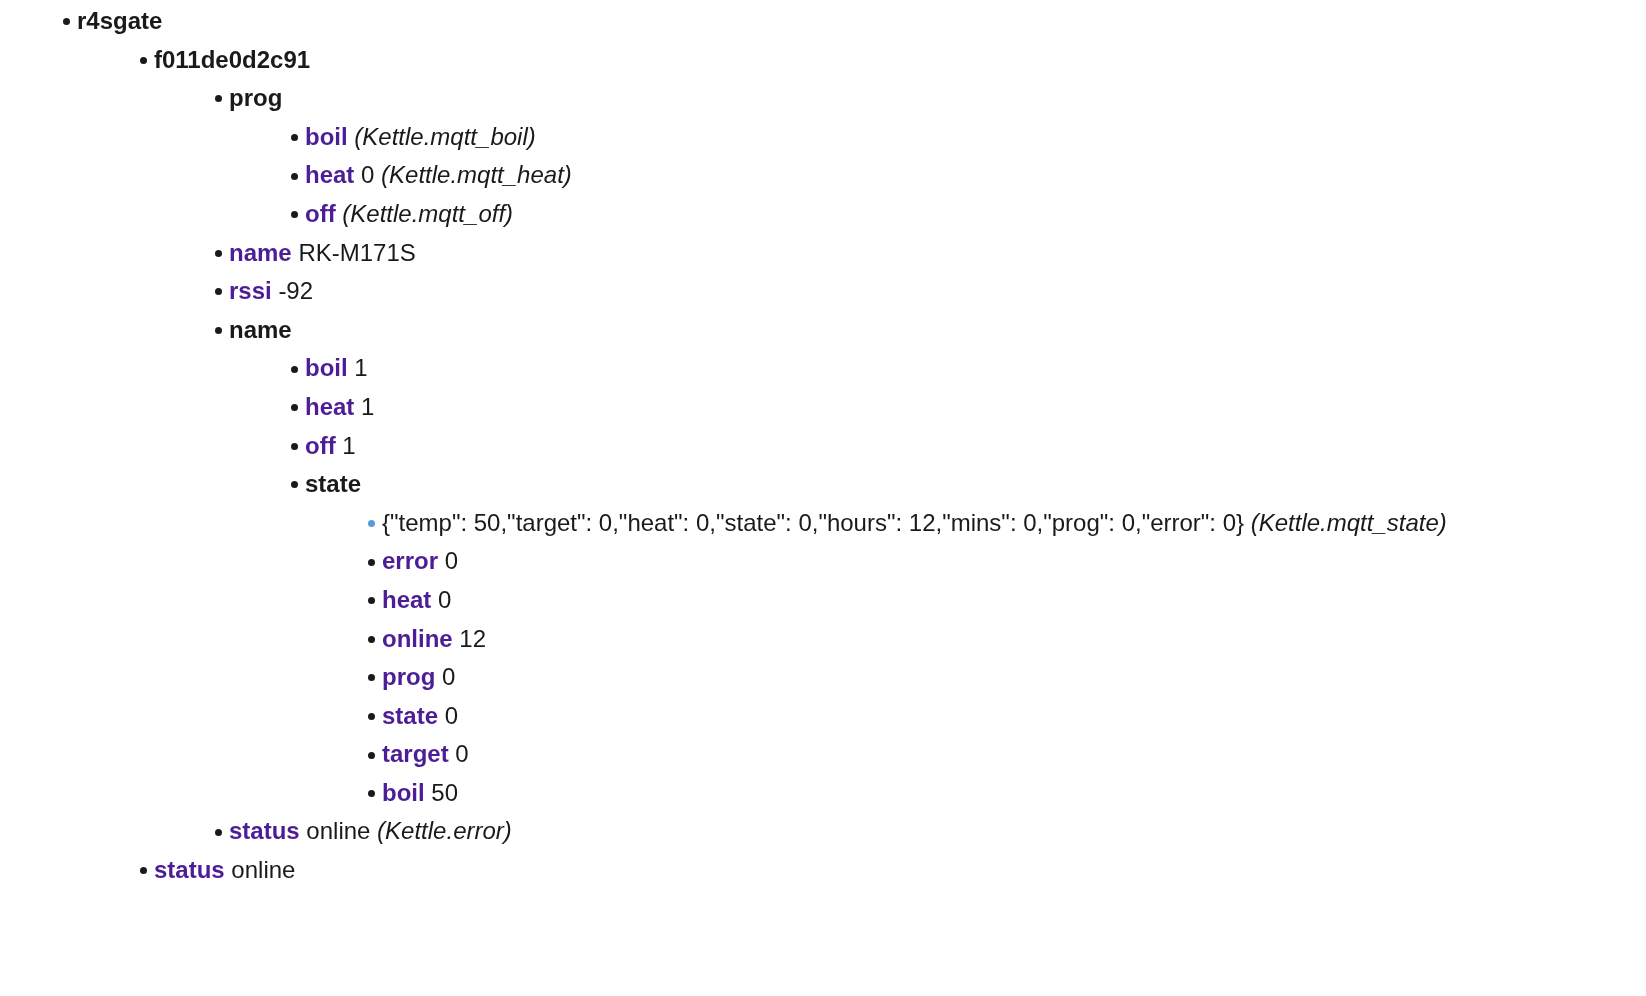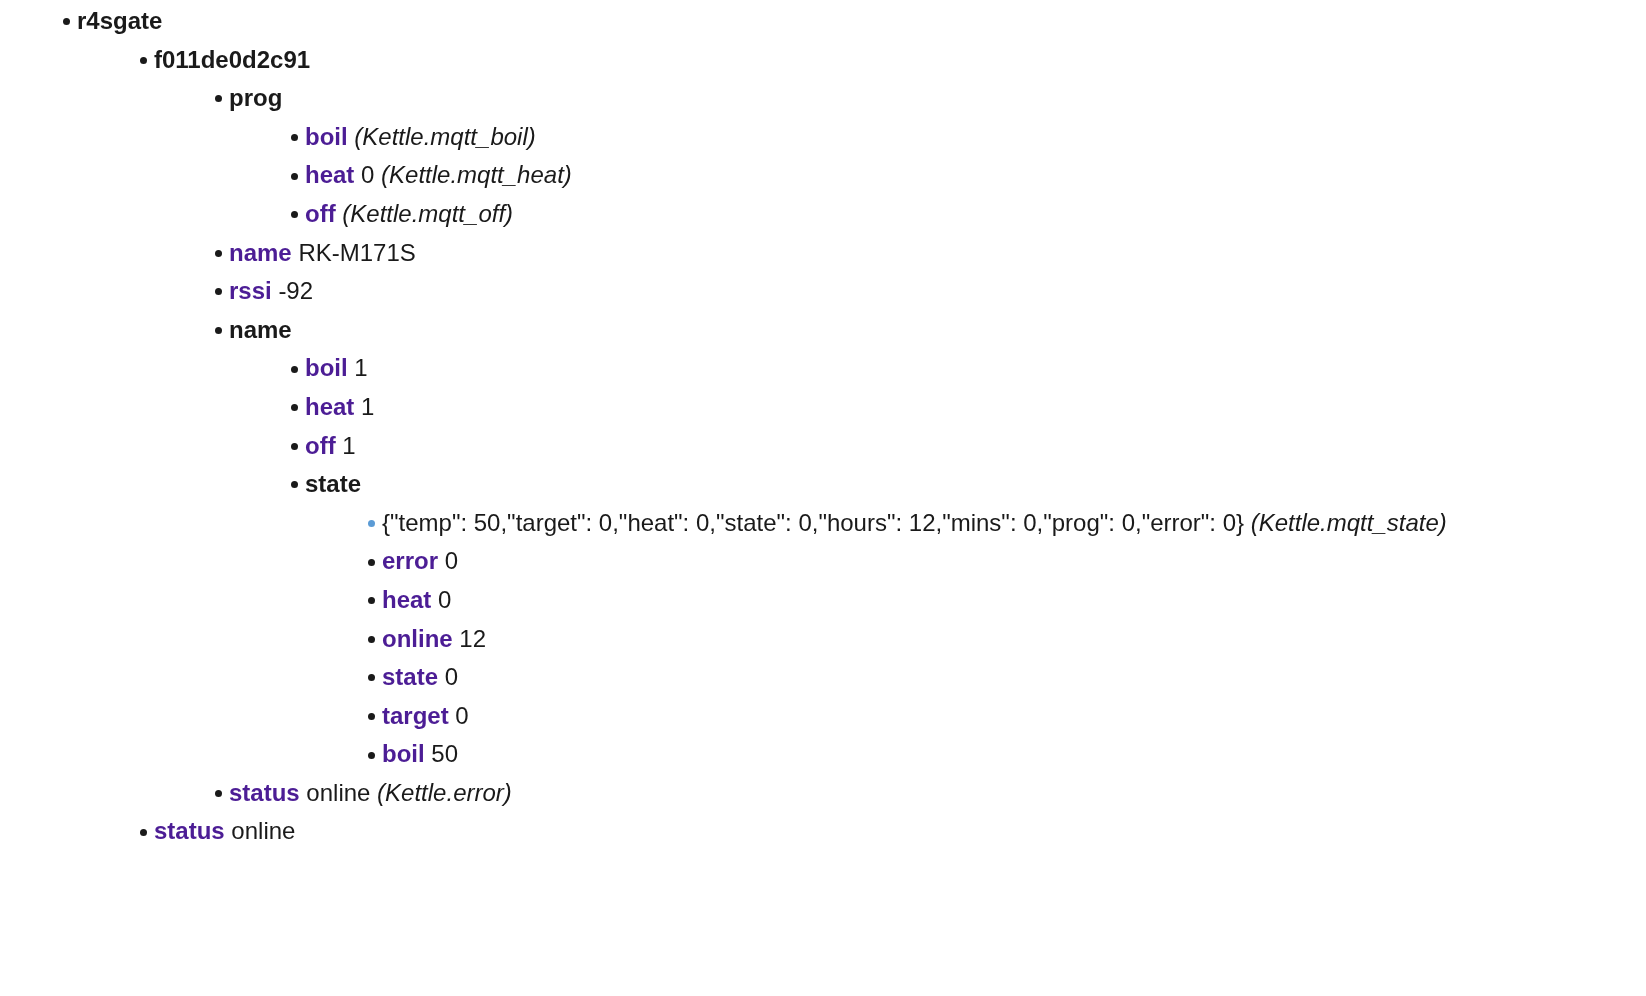--- a/index.html
+++ b/index.html
@@ -89,18 +89,19 @@
     <div class="node lvl3"><span class="bullet"></span><span class="label">rssi</span><span class="sp"> </span><span class="value">-92</span></div>
     <div class="node lvl3"><span class="bullet"></span><span class="label bold">name</span></div>
     <div class="node lvl4"><span class="bullet"></span><span class="label">boil</span><span class="sp"> </span><span class="value">1</span></div>
     <div class="node lvl4"><span class="bullet"></span><span class="label">heat</span><span class="sp"> </span><span class="value">1</span></div>
     <div class="node lvl4"><span class="bullet"></span><span class="label">off</span><span class="sp"> </span><span class="value">1</span></div>
     <div class="node lvl4"><span class="bullet"></span><span class="label bold">state</span></div>
     <div class="node lvl5"><span class="bullet blue"></span><span class="value">{"temp": 50,"target": 0,"heat": 0,"state": 0,"hours": 12,"mins": 0,"prog": 0,"error": 0}</span><span class="sp"> </span><span class="alias">(Kettle.mqtt_state)</span></div>
     <div class="node lvl5"><span class="bullet"></span><span class="label">error</span><span class="sp"> </span><span class="value">0</span></div>
     <div class="node lvl5"><span class="bullet"></span><span class="label">heat</span><span class="sp"> </span><span class="value">0</span></div>
     <div class="node lvl5"><span class="bullet"></span><span class="label">online</span><span class="sp"> </span><span class="value">12</span></div>
+    <div class="node lvl5"><span class="bullet"></span><span class="label">prog</span><span class="sp"> </span><span class="value">0</span></div>
     <div class="node lvl5"><span class="bullet"></span><span class="label">state</span><span class="sp"> </span><span class="value">0</span></div>
     <div class="node lvl5"><span class="bullet"></span><span class="label">target</span><span class="sp"> </span><span class="value">0</span></div>
     <div class="node lvl5"><span class="bullet"></span><span class="label">boil</span><span class="sp"> </span><span class="value">50</span></div>
     <div class="node lvl3"><span class="bullet"></span><span class="label">status</span><span class="sp"> </span><span class="value">online</span><span class="sp"> </span><span class="alias">(Kettle.error)</span></div>
     <div class="node lvl2"><span class="bullet"></span><span class="label">status</span><span class="sp"> </span><span class="value">online</span></div>
   </div>
 
 </body></html>

